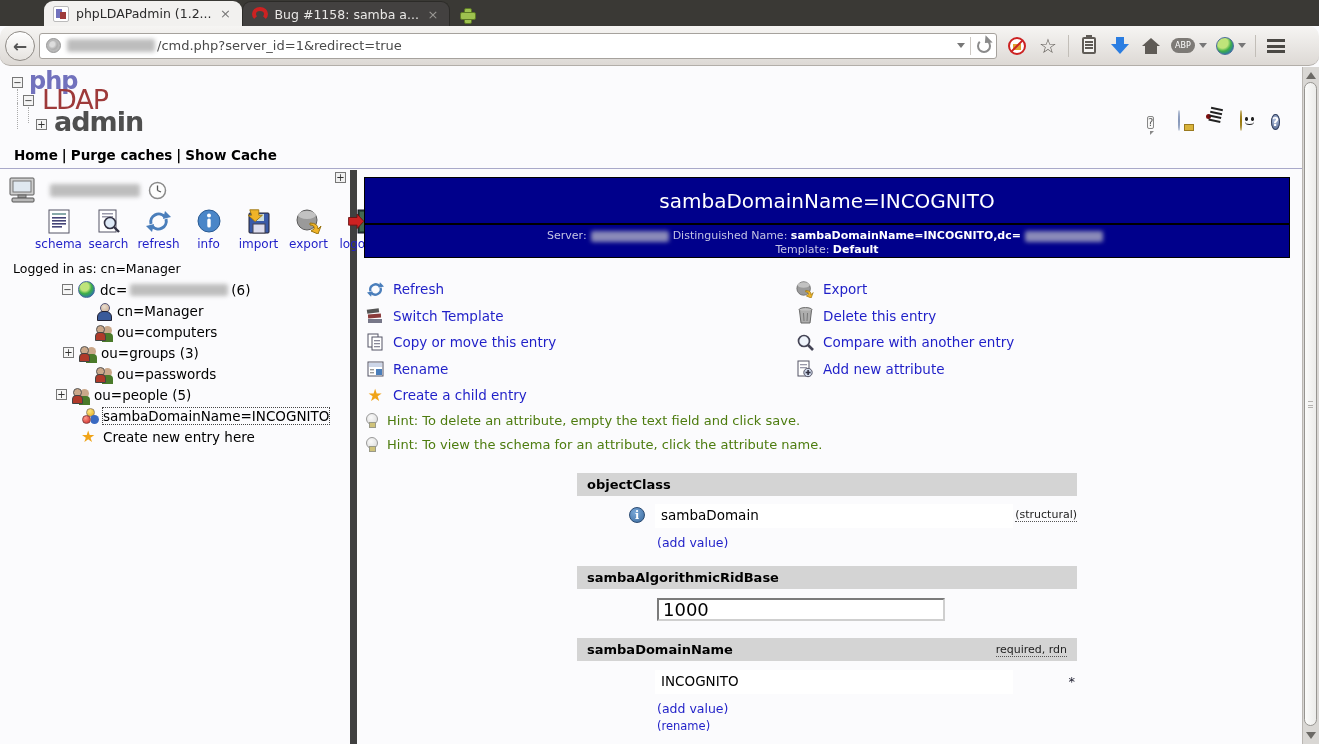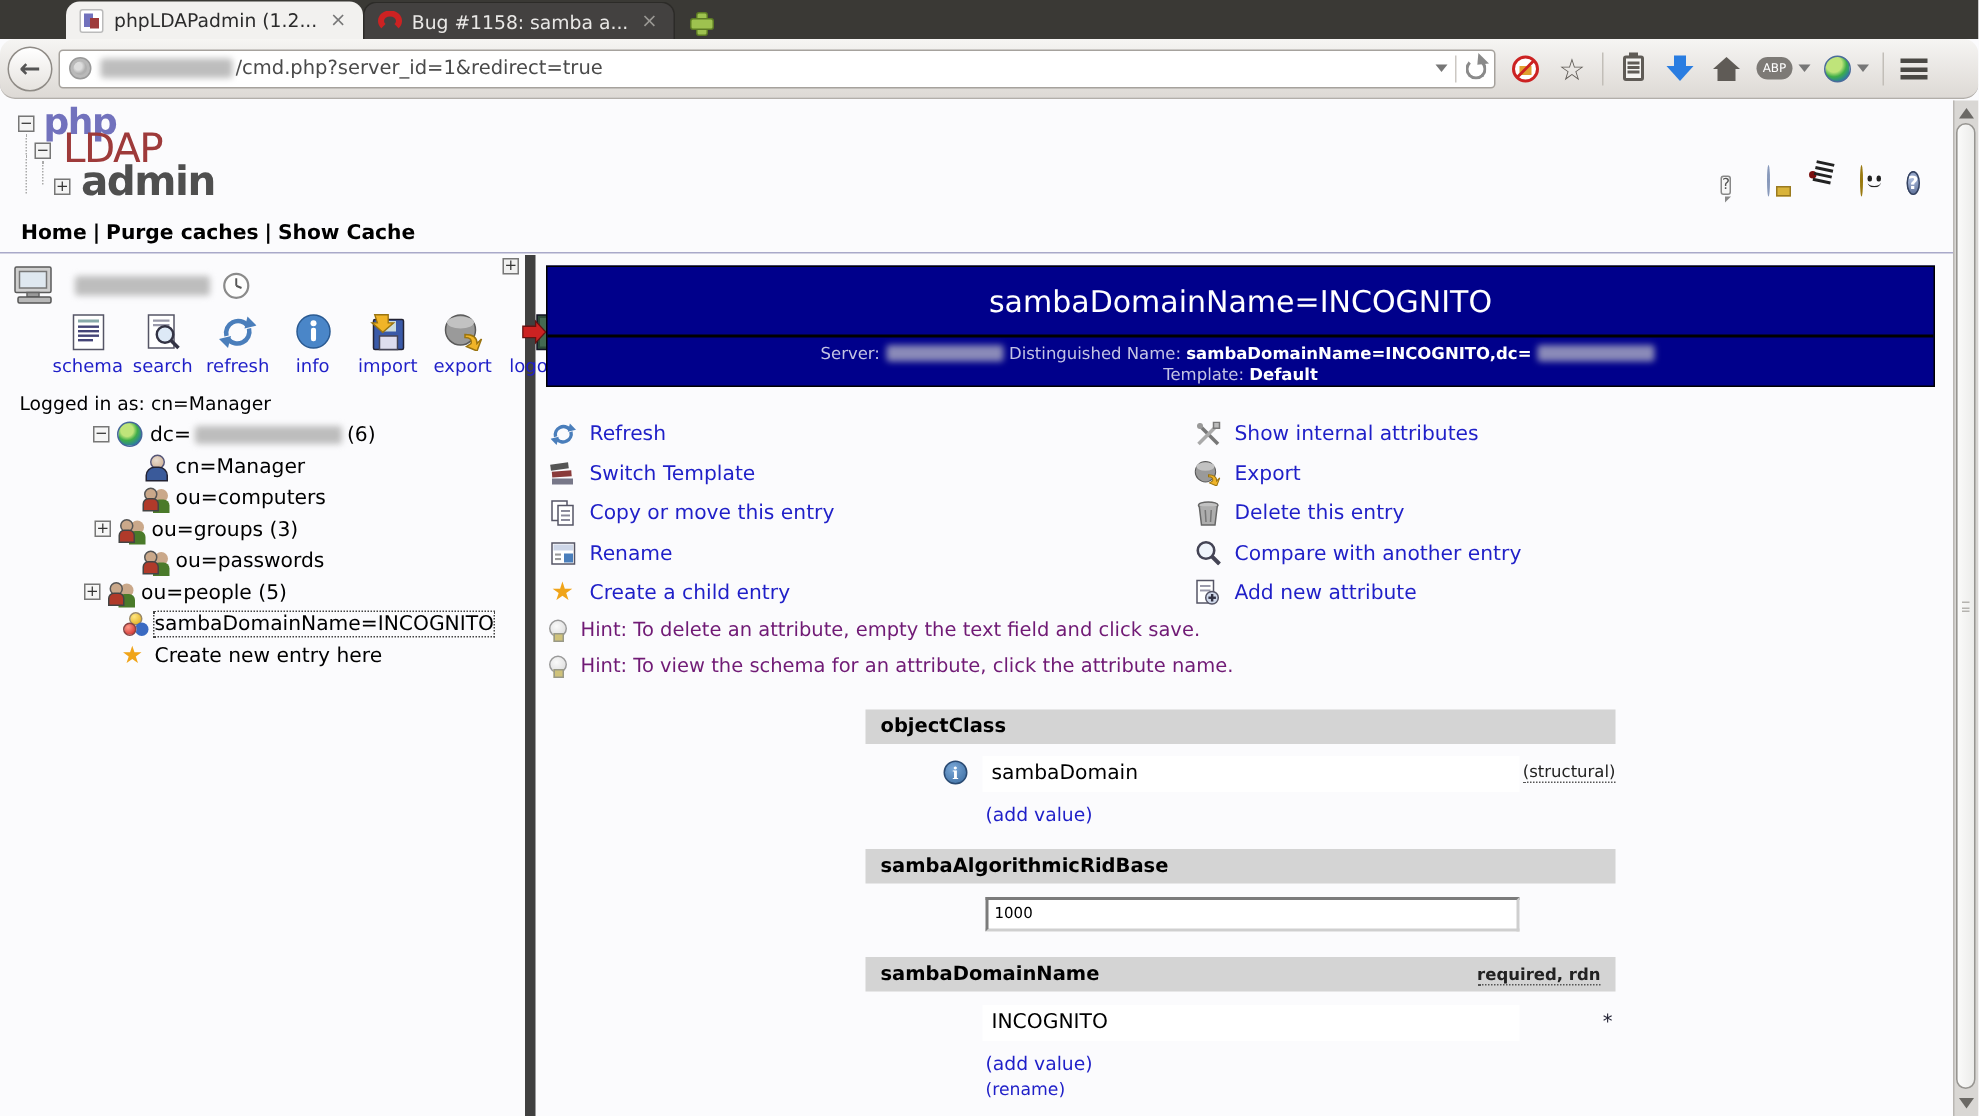--- a/index.html
+++ b/index.html
@@ -200,44 +200,44 @@
 
   .actions { position:absolute; top:106px; left:8px; right:10px; }
   .acol { position:absolute; top:0; }
   .acol.left { left:0; width:430px; }
   .acol.right { left:430px; right:0; }
   .act { height:26.5px; display:flex; align-items:center; gap:9px; font-size:13.5px; }
   .act a { color:#1f1fc8; text-decoration:none; }
   .aicon { width:18px; height:18px; position:relative; flex:0 0 18px; display:flex; align-items:center; justify-content:center; }
 
   .hints { position:absolute; top:238px; left:8px; }
-  .hint { height:24px; display:flex; align-items:center; gap:10px; font-size:13px; color:#701a75; }
+  .hint { height:24px; display:flex; align-items:center; gap:10px; font-size:13px; color:#4d7c0f; }
   .hintbulb { width:11px; height:15px; position:relative; flex:0 0 11px; }
   .hintbulb::before { content:""; position:absolute; left:0; top:0; width:10px; height:10px; border-radius:50%;
     background:radial-gradient(circle at 40% 35%, #fafafa, #d8d8d8); border:1px solid #999; }
   .hintbulb::after { content:""; position:absolute; left:3px; bottom:0; width:5px; height:4px; background:#cfc27a; border:1px solid #998; }
 
   .attrs { position:absolute; top:303px; left:219px; width:500px; height:280px; font-size:13.5px; }
   .ahead { position:absolute; left:0; right:0; height:23px; background:#d4d4d4; padding:0 10px;
     display:flex; align-items:center; justify-content:space-between; font-weight:bold; font-size:13px; color:#000; }
-  .aflags { font-weight:bold; font-size:11px; color:#222; }
+  .aflags { font-weight:normal; font-size:11px; color:#222; }
   .dotted { border-bottom:1px dotted #555; }
   .vrow { position:absolute; left:0; right:0; height:24px; }
   .vfield { position:absolute; left:78px; width:358px; top:0; height:24px; background:#fff;
     padding:3px 6px; font-size:13.5px; color:#000; }
   .anote { position:absolute; right:0; top:4px; font-size:11px; color:#222; }
   .infoball { position:absolute; left:52px; top:3px; width:16px; height:16px; border-radius:50%;
     background:radial-gradient(circle at 38% 32%, #7aa8d8, #3a6a9e); border:1px solid #2a4a72;
     color:#fff; font-size:11px; font-weight:bold; text-align:center; line-height:16px; font-family:"DejaVu Serif",serif; }
   .infoball::after { content:"i"; }
   .addval { position:absolute; left:80px; font-size:12.5px; }
   .addval a, .renamel a { color:#1f1fc8; text-decoration:none; }
   .renamel { position:absolute; left:80px; font-size:11.5px; }
-  .atext-input { position:absolute; left:80px; top:0; width:356px; height:23px; border:2px inset #cfcfcf;
-    font-size:10px; font-family:"DejaVu Sans",sans-serif; padding:1px 4px; color:#000; background:#fff; }
+  .atext-input { position:absolute; left:80px; top:0; width:288px; height:23px; border:2px inset #cfcfcf;
+    font-size:18px; font-family:"DejaVu Sans",sans-serif; padding:1px 4px; color:#000; background:#fff; }
   .reqstar { position:absolute; right:2px; top:4px; font-size:13px; color:#223; }
 
   
   svg { display:block; }
 </style>
 </head>
 <body>
 
 <div class="screen">
 
@@ -530,31 +530,20 @@
             </div>
             <div class="act">
               <span class="aicon" style="color:#f0a419;font-size:17px">★</span>
               <a href="#">Create a child entry</a>
             </div>
           </div>
 
           <div class="acol right">
             <div class="act">
               <span class="aicon">
-                <svg width="17" height="17" viewBox="0 0 17 17">
-                    <line x1="2" y1="2" x2="15" y2="15" stroke="#777" stroke-width="2.4"></line>
-                    <line x1="15" y1="2" x2="2" y2="15" stroke="#aaa" stroke-width="2.4"></line>
-                    <circle cx="3" cy="3" r="2" fill="#999"></circle>
-                    <rect x="12" y="0.5" width="4" height="4" fill="#bbb" stroke="#777"></rect>
-                  </svg>
-              </span>
-              <a href="#">Show internal attributes</a>
-            </div>
-            <div class="act">
-              <span class="aicon">
                 <svg width="18" height="17" viewBox="0 0 26 25">
                     <ellipse cx="11" cy="11" rx="10" ry="10" fill="#9a9a9a" stroke="#5a5a5a"></ellipse>
                     <ellipse cx="11" cy="6" rx="9" ry="4" fill="#c2c2c2"></ellipse>
                     <path d="M14 14 q8 0 8 6 l3 -3 l-3 8 l-7 -3 l3 -2 q1 -4 -4 -4 z" fill="#f0b428" stroke="#9a7410"></path>
                   </svg>
               </span>
               <a href="#">Export</a>
             </div>
             <div class="act">
               <span class="aicon">

